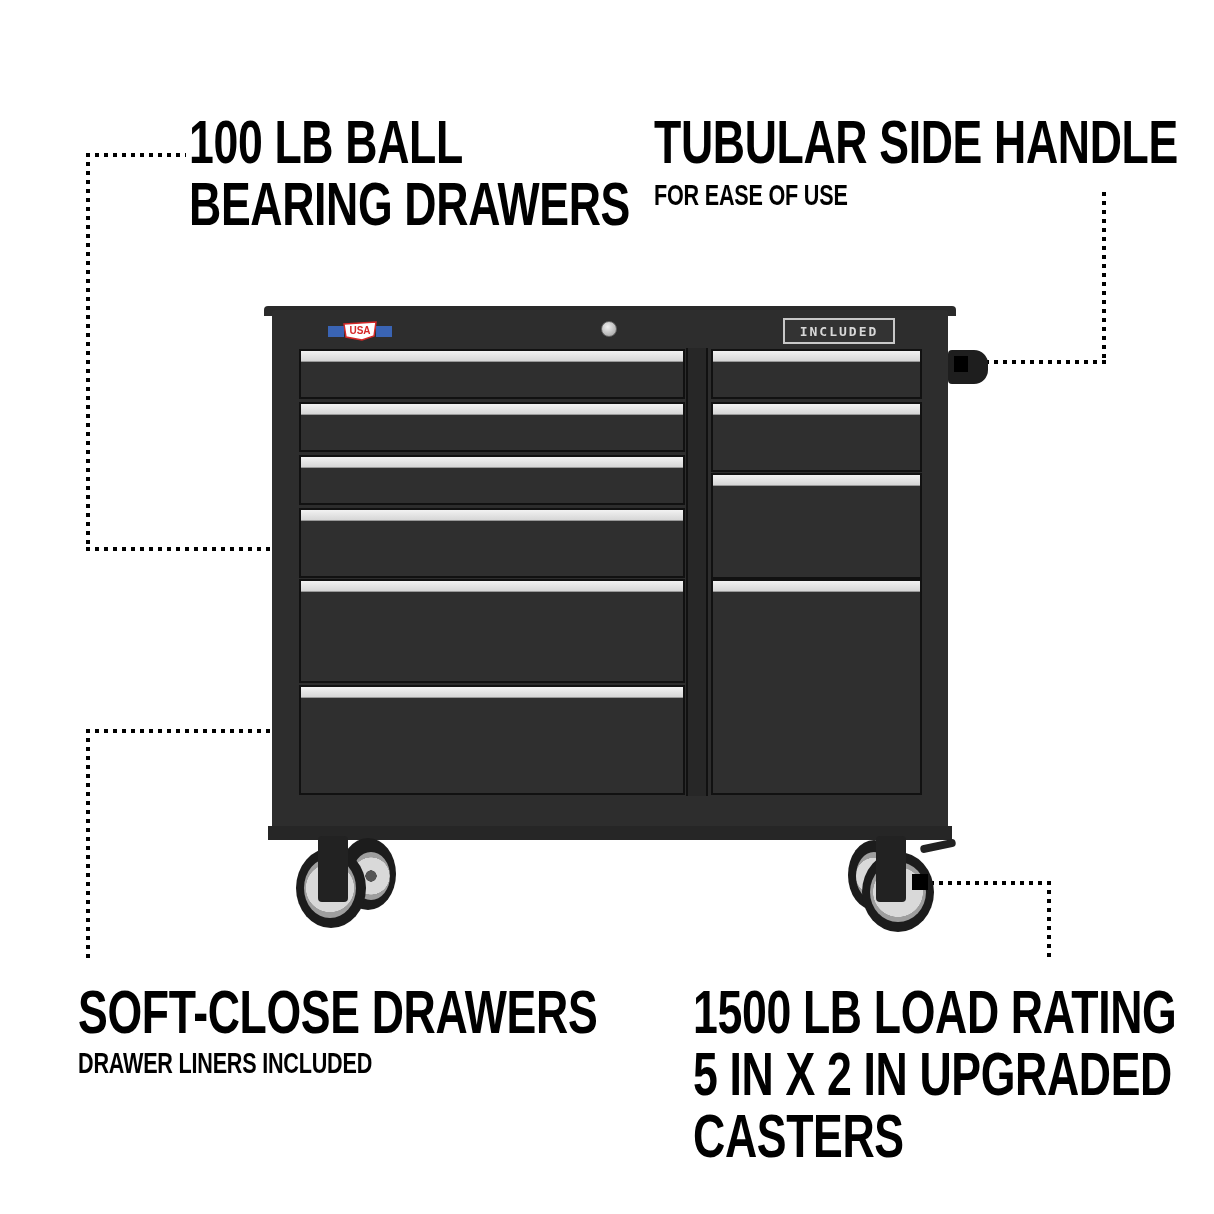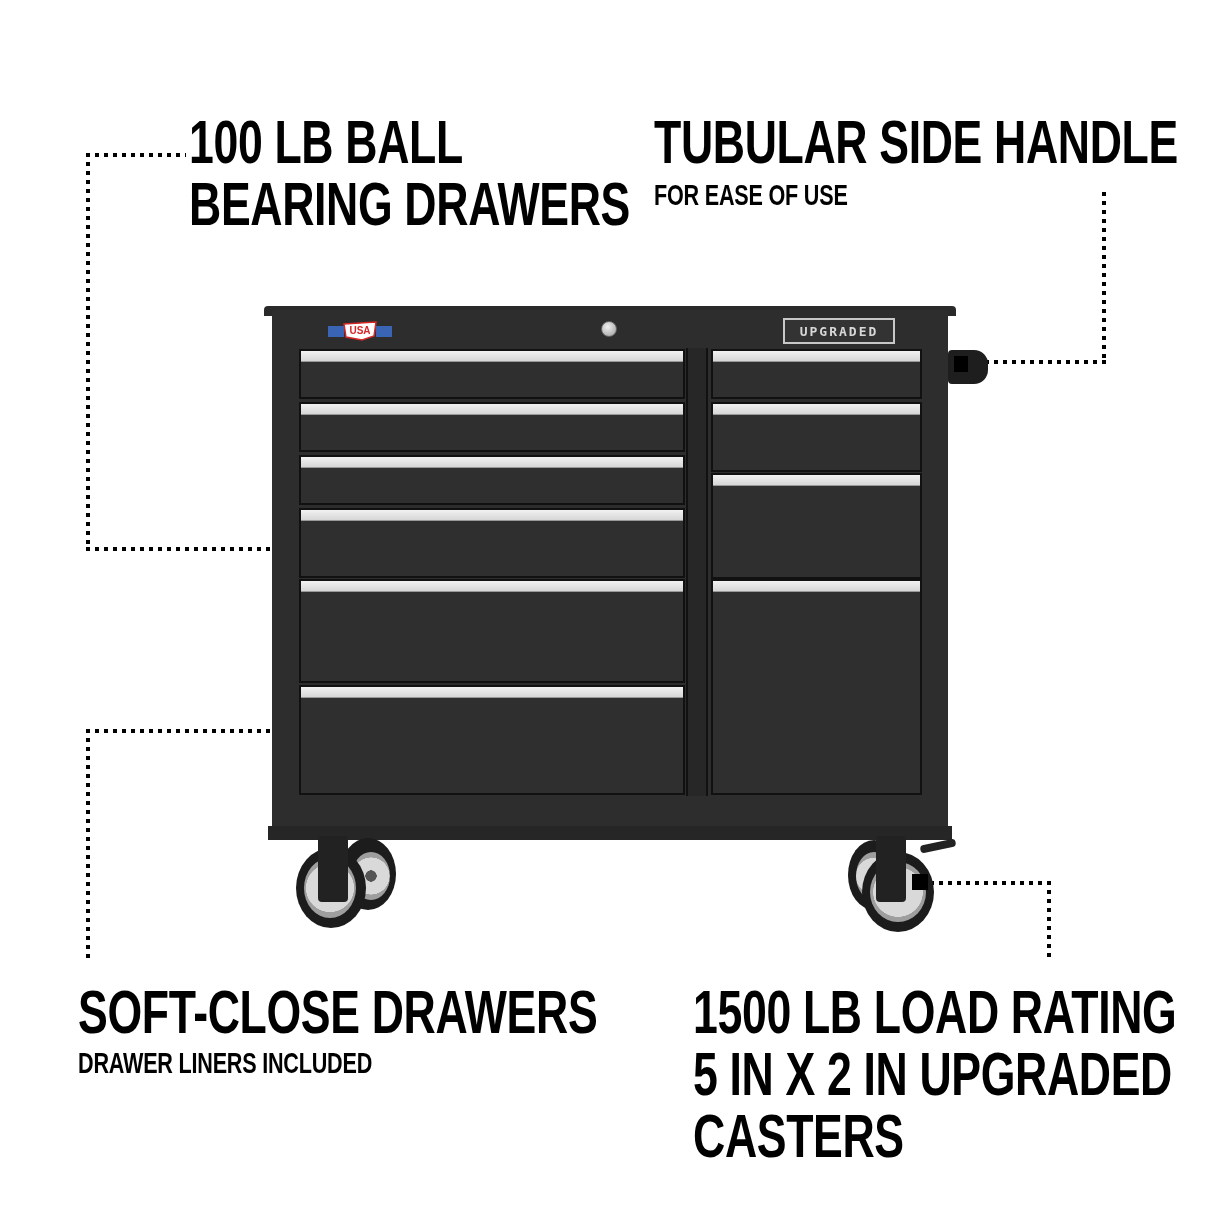--- a/index.html
+++ b/index.html
@@ -70,21 +70,21 @@
   <div class="cabinet"></div>
 
   <svg class="usa-badge" viewBox="0 0 64 22">
     <rect x="0" y="6" width="16" height="11" fill="#3a64b4"></rect>
     <rect x="48" y="6" width="16" height="11" fill="#3a64b4"></rect>
     <path d="M16 4 L48 2 L46 16 L34 20 L18 17 Z" fill="#fff" stroke="#d62828" stroke-width="1.5"></path>
     <text x="32" y="14" text-anchor="middle" font-family="Liberation Sans, sans-serif" font-weight="700" font-size="10" fill="#d62828">USA</text>
   </svg>
 
   <div class="lock"></div>
-  <div class="logo-plate">UPGRADED</div>
+  <div class="logo-plate">INCLUDED</div>
 
   <div class="drawer" style="left:299px; top:349px; width:386px; height:50px;">
       <div class="pull"></div>
     </div>
   <div class="drawer" style="left:299px; top:402px; width:386px; height:50px;">
       <div class="pull"></div>
     </div>
   <div class="drawer" style="left:299px; top:455px; width:386px; height:50px;">
       <div class="pull"></div>
     </div>

